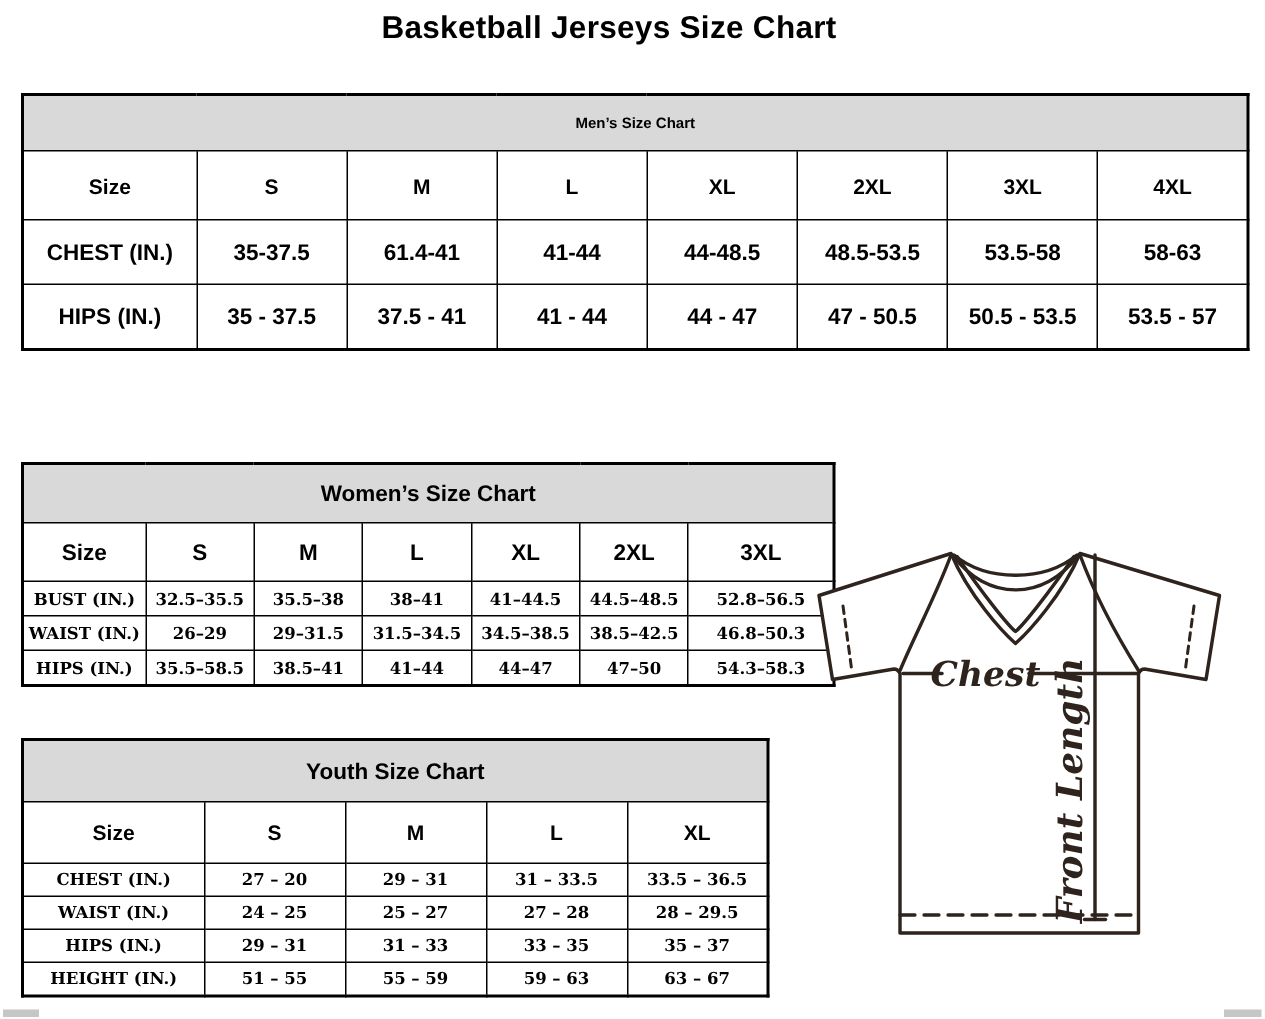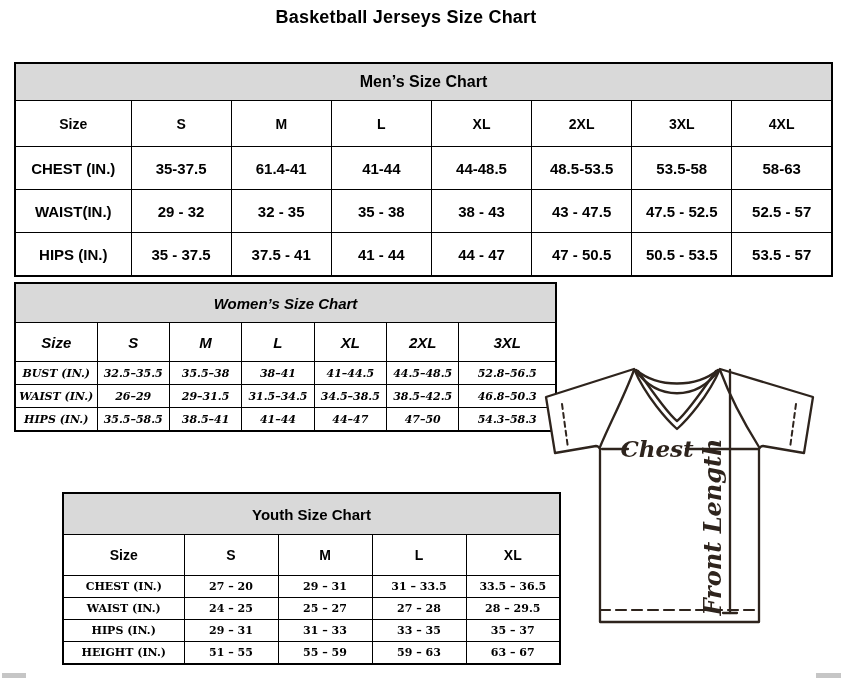--- a/index.html
+++ b/index.html
@@ -2,46 +2,46 @@
 <html><head>
 <meta charset="utf-8">
 <style>
   html,body{margin:0;padding:0;}
   body{
     width:843px;height:679px;background:#ffffff;overflow:hidden;position:relative;
     font-family:"Liberation Sans",sans-serif;color:#000;
   }
   .page-title{
     position:absolute;top:7px;left:0;width:812px;text-align:center;
-    font-size:18px;font-weight:bold;letter-spacing:.2px;
+    font-size:21px;font-weight:bold;letter-spacing:.2px;
   }
   table.size-table{
     position:absolute;border-collapse:collapse;table-layout:fixed;
     border:2px solid #000;background:#fff;
   }
   .size-table td,.size-table th{
     border:1px solid #000;text-align:center;vertical-align:middle;padding:0;
     font-weight:bold;overflow:hidden;white-space:nowrap;
   }
   .size-table .band{background:#d9d9d9;font-weight:bold;}
   
   .mens{left:14px;top:62px;width:819px;}
-  .mens .band{height:36px;font-size:16px;}
+  .mens .band{height:36px;font-size:10px;}
   .mens tr.colhead th{height:45px;font-size:14px;}
   .mens tr.datarow td{height:42px;font-size:15px;}
   .mens .col-label{width:116px;}
   
-  .womens{left:14px;top:282px;width:543px;font-style:italic;}
+  .womens{left:14px;top:308px;width:543px;}
   .womens .band{height:38px;font-size:15px;}
   .womens tr.colhead th{height:38px;font-size:15px;}
   .womens tr.datarow td{height:22px;font-size:11px;font-family:"DejaVu Serif",serif;}
   .womens .col-label{width:82px;}
   .womens .col-last{width:97px;}
   
-  .youth{left:14px;top:492px;width:499px;margin-left:48px;}
+  .youth{left:14px;top:492px;width:499px;}
   .youth .band{height:40px;font-size:15px;}
   .youth tr.colhead th{height:40px;font-size:14px;}
   .youth tr.datarow td{height:21px;font-size:11px;font-family:"DejaVu Serif",serif;}
   .youth .col-label{width:121px;}
   
   .jersey-wrap{position:absolute;left:534px;top:357px;width:290px;height:288px;}
   .jersey-wrap svg{display:block;}
   .diag-text{
     font-family:"DejaVu Serif",serif;font-weight:bold;font-style:italic;
     fill:#2e241d;
@@ -85,30 +85,20 @@
         <td class="rowlabel">CHEST (IN.)</td>
         <td>35-37.5</td>
         <td>61.4-41</td>
         <td>41-44</td>
         <td>44-48.5</td>
         <td>48.5-53.5</td>
         <td>53.5-58</td>
         <td>58-63</td>
       </tr>
       <tr class="datarow">
-        <td class="rowlabel">WAIST(IN.)</td>
-        <td>29 - 32</td>
-        <td>32 - 35</td>
-        <td>35 - 38</td>
-        <td>38 - 43</td>
-        <td>43 - 47.5</td>
-        <td>47.5 - 52.5</td>
-        <td>52.5 - 57</td>
-      </tr>
-      <tr class="datarow">
         <td class="rowlabel">HIPS (IN.)</td>
         <td>35 - 37.5</td>
         <td>37.5 - 41</td>
         <td>41 - 44</td>
         <td>44 - 47</td>
         <td>47 - 50.5</td>
         <td>50.5 - 53.5</td>
         <td>53.5 - 57</td>
       </tr>
     </tbody>

